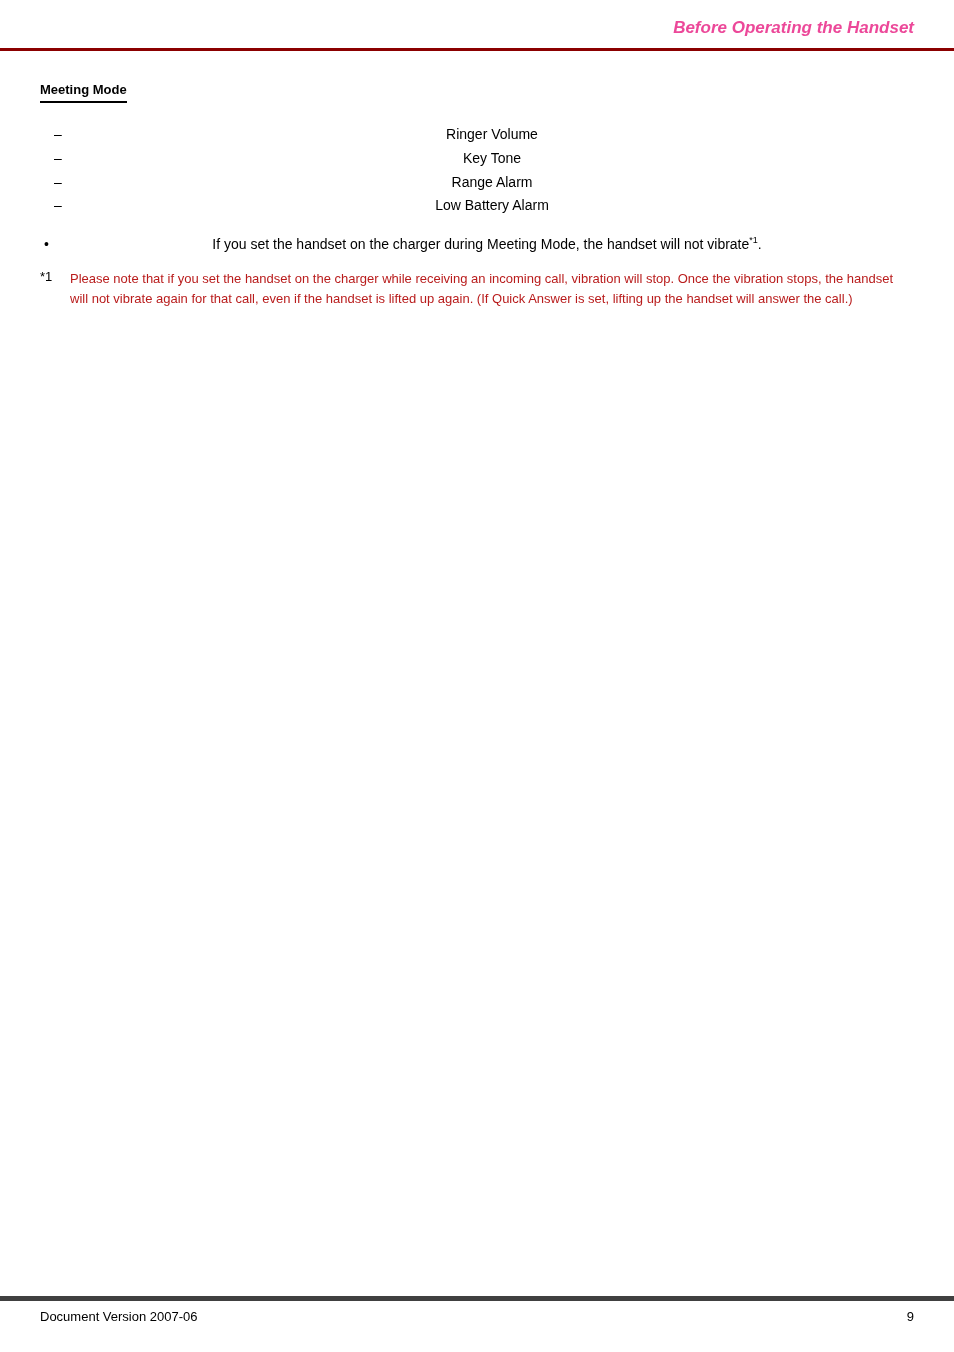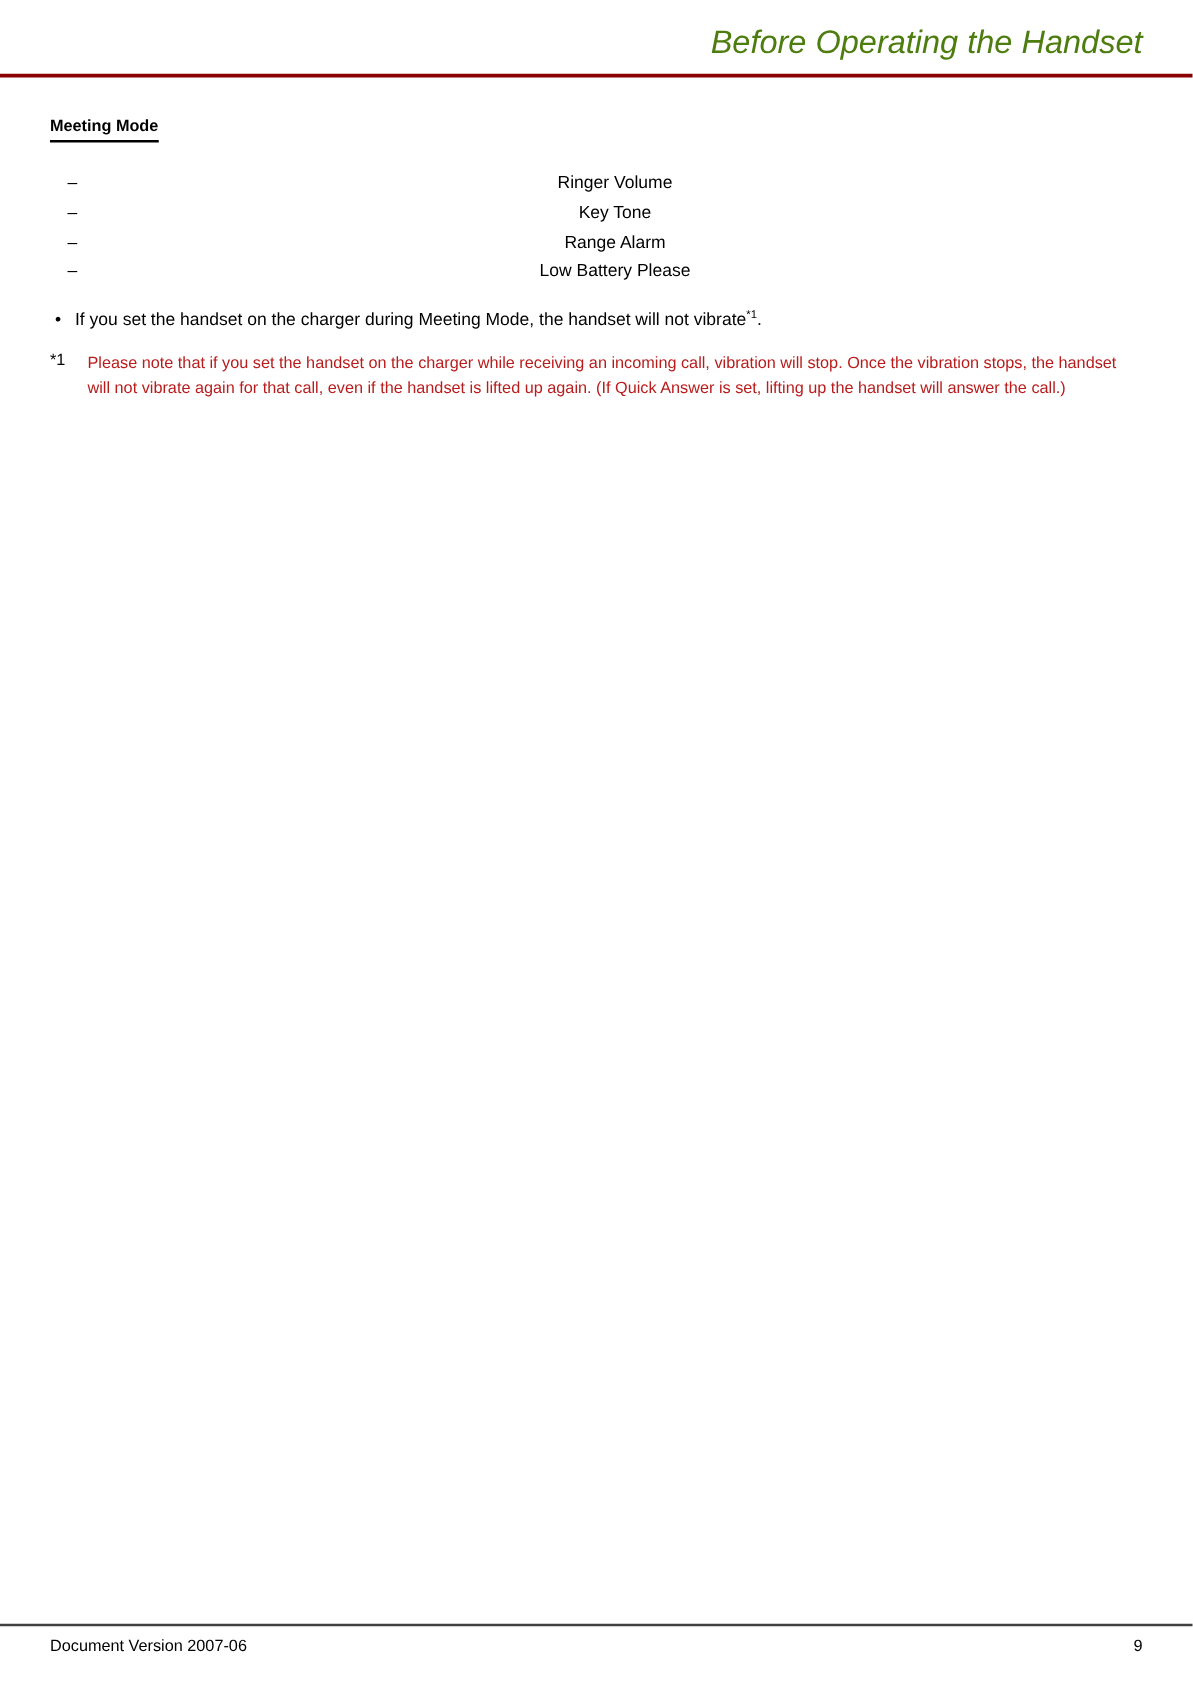--- a/index.html
+++ b/index.html
@@ -27,24 +27,24 @@
     }
 
     
     .header {
       padding: 18px 40px 10px 40px;
       text-align: right;
       border-bottom: 3px solid #8b0000;
     }
 
     .header-title {
-      font-size: 26px;
+      font-size: 17px;
       font-style: italic;
-      font-weight: normal;
-      color: #4d7c0f;
+      font-weight: bold;
+      color: #ec4899;
     }
 
     
     .content {
       padding: 30px 40px 60px 40px;
     }
 
     .section-title {
       font-size: 13px;
       font-weight: bold;
@@ -79,20 +79,21 @@
     .bullet-list li::before {
       content: "–";
       position: absolute;
       left: 14px;
     }
 
     .note-list {
       list-style: none;
       margin: 10px 0 14px 0;
       padding: 0;
+      text-align: center;
     }
 
     .note-list li {
       font-size: 14px;
       line-height: 1.5;
       padding-left: 20px;
       position: relative;
       margin-bottom: 6px;
     }
 
@@ -125,21 +126,21 @@
       vertical-align: super;
     }
 
     
     .footer {
       position: absolute;
       bottom: 20px;
       left: 0;
       right: 0;
       padding: 8px 40px;
-      border-top: 2px solid #404040;
+      border-top: 5px solid #404040;
       display: flex;
       justify-content: space-between;
       align-items: center;
     }
 
     .footer-left {
       font-size: 13px;
       color: #000000;
     }
 
@@ -171,21 +172,21 @@
       <li>
         <span>Ringer Volume</span>
       </li>
       <li>
         <span>Key Tone</span>
       </li>
       <li>
         <span>Range Alarm</span>
       </li>
       <li>
-        <span>Low Battery Please</span>
+        <span>Low Battery Alarm</span>
       </li>
     </ul>
 
     
     <ul class="note-list">
       <li>
         <span>If you set the handset on the charger during Meeting Mode, the handset will not vibrate</span><sup>*1</sup><span>.</span>
       </li>
     </ul>
 

